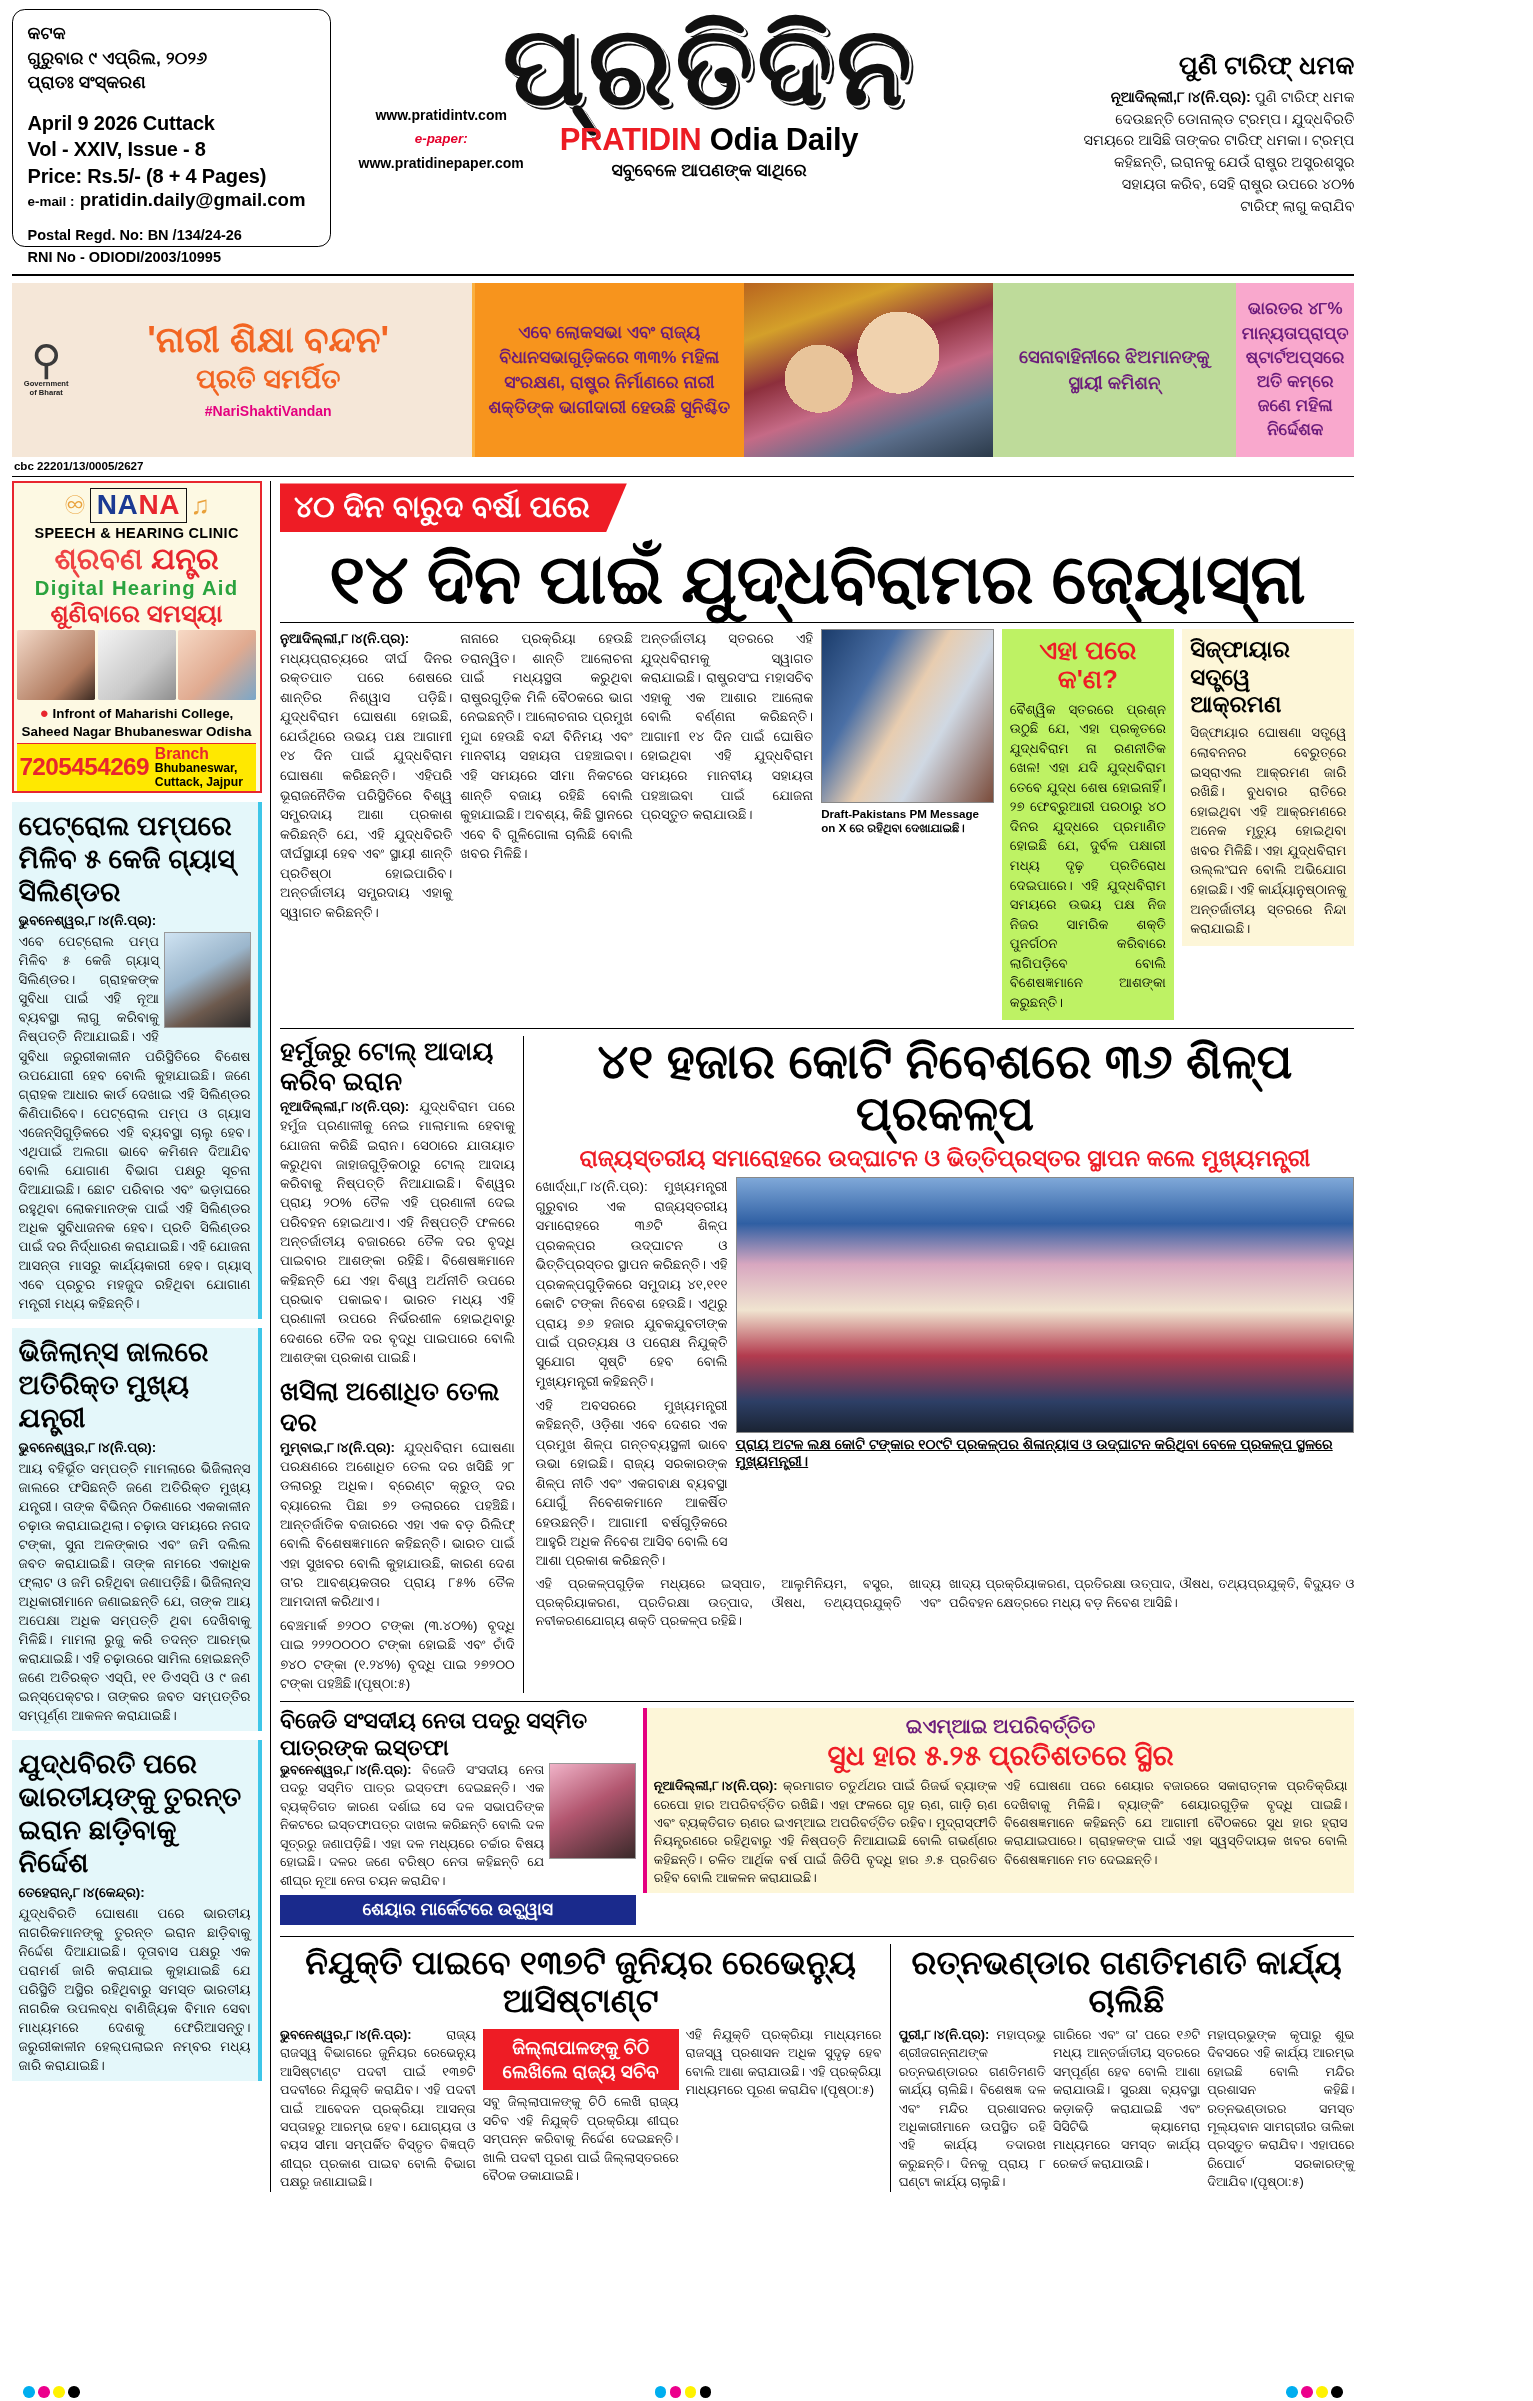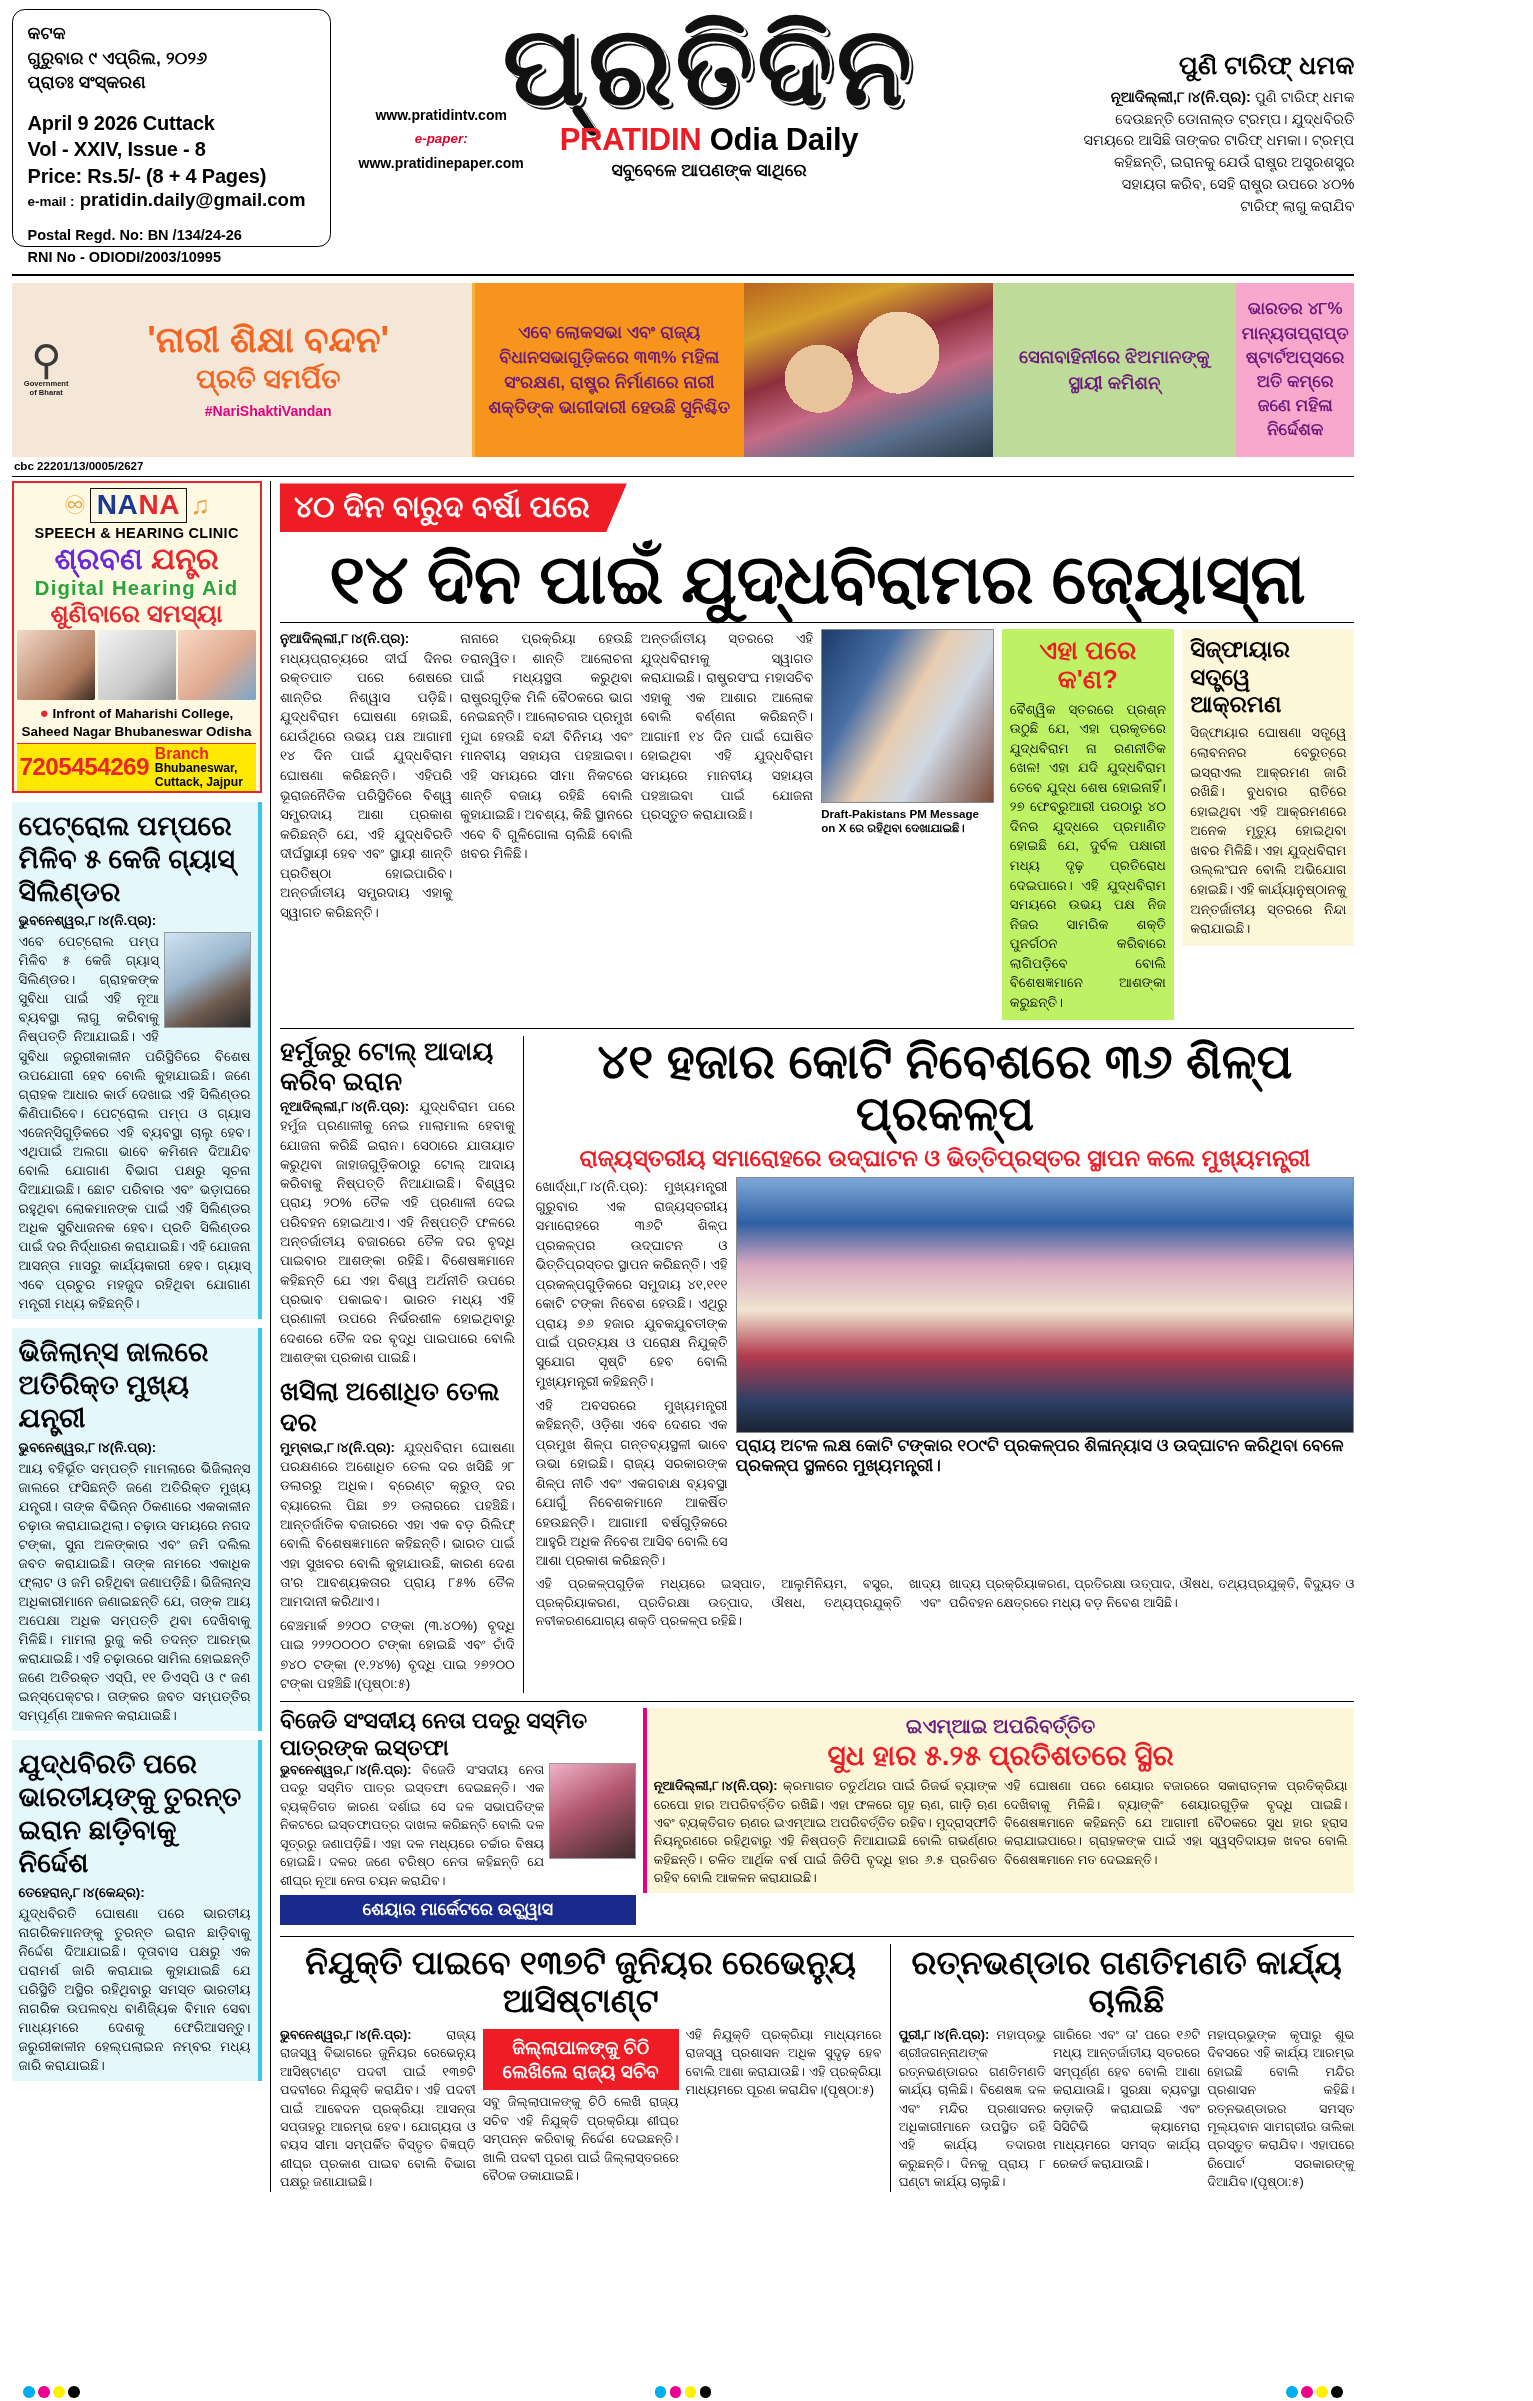--- a/index.html
+++ b/index.html
@@ -79,21 +79,21 @@
   .col-main { flex: 1; padding-left: 9.3px; }
 
   
   .nana { border: 2.3px solid #e8262e; background: #fdf9e3; padding: 4.6px 3.5px 0; text-align: center; }
   .nana .brand { display: flex; align-items: center; justify-content: center; gap: 3.5px; }
   .nana .ear { font-size: 25.6px; color: #e9a13b; }
   .nana .nm { border: 1.7px solid #111; padding: 0.6px 5.8px; font-size: 28px; font-weight: bold; letter-spacing: 0.6px; }
   .nana .nm .b { color: #1b3a93; } .nana .nm .r { color: #e8262e; }
   .nana .sub { font-size: 14.5px; font-weight: bold; letter-spacing: 0.3px; margin-top: 1.7px; }
   .nana .od1 { font-size: 30px; font-weight: bold; margin-top: 1.2px; }
-  .nana .od1 .b { color: #6d28d9; } .nana .od1 .r { color: #e8262e; }
+  .nana .od1 .b { color: #ef4444; } .nana .od1 .r { color: #e8262e; }
   .nana .dig { color: #2aa33e; font-size: 20.3px; font-weight: bold; letter-spacing: 1.2px; }
   .nana .od2 { color: #e8262e; font-size: 24.4px; font-weight: bold; }
   .nana .pics { display: flex; gap: 2.3px; margin-top: 2.3px; height: 70px; }
   .nana .pics div { flex: 1; border-radius: 1.7px; }
   .nana .p1 { background: linear-gradient(135deg,#f3d9c8,#b07a5e 70%,#3a2a22); }
   .nana .p2 { background: linear-gradient(135deg,#f4f4f4,#c9c9c9 60%,#8e8e8e); }
   .nana .p3 { background: linear-gradient(135deg,#f7d9c5,#e0aa90 55%,#79a7c9); }
   .nana .addr { font-size: 13.4px; font-weight: 600; line-height: 1.3; margin: 2.9px 0; }
   .nana .pin { color: #e8262e; font-size: 15px; }
   .nana .phonebar { background: #ffe800; border-top: 1.7px solid #e8262e; display: flex;
@@ -144,21 +144,21 @@
   .mid-l p { font-size: 13.4px; line-height: 1.44; text-align: justify; }
   .mid-r { flex: 1; padding-left: 3.5px; }
   .mid-r h1 { font-size: 48px; font-weight: bold; text-align: center; line-height: 1.1; }
   .mid-r .sub { color: #ee1c25; font-size: 23px; font-weight: bold; text-align: center; margin-top: 3.5px; }
   .mr-body { display: flex; gap: 8.1px; margin-top: 5.8px; }
   .mr-body .txt { width: 192px; flex: none; }
   .mr-body .txt p { font-size: 13.4px; line-height: 1.45; text-align: justify; }
   .mr-body .pic { flex: 1; }
   .ph-stage { height: 256px; border: 0.6px solid #888;
      background: linear-gradient(180deg,#7fa8d8 0%,#2f5fa3 18%,#d8a7c0 34%,#f0e4d0 52%,#b33b4e 70%,#2d3f66 88%,#1a2333 100%); }
-  .mr-cap { font-size: 17px; font-weight: 600; margin-top: 2.3px; }
+  .mr-cap { font-size: 14px; font-weight: 600; margin-top: 2.3px; text-decoration: underline; }
   .mr-cols { display: flex; gap: 8.1px; margin-top: 4.6px; }
   .mr-cols p { flex: 1; font-size: 12.8px; line-height: 1.44; text-align: justify; }
 
   
   .lowrow { display: flex; gap: 7px; margin-top: 8.1px; border-top: 1.2px solid #000; padding-top: 5.8px; }
   .low-c { flex: 1; }
   .low-c h2 { font-size: 22px; font-weight: bold; line-height: 1.2; }
   .low-c .dl { font-size: 12.8px; font-weight: bold; margin-top: 3.5px; }
   .low-c p { font-size: 12.8px; line-height: 1.44; text-align: justify; }
   .bluebadge { background: #1a2a8c; color: #fff; text-align: center; font-size: 17.4px;

